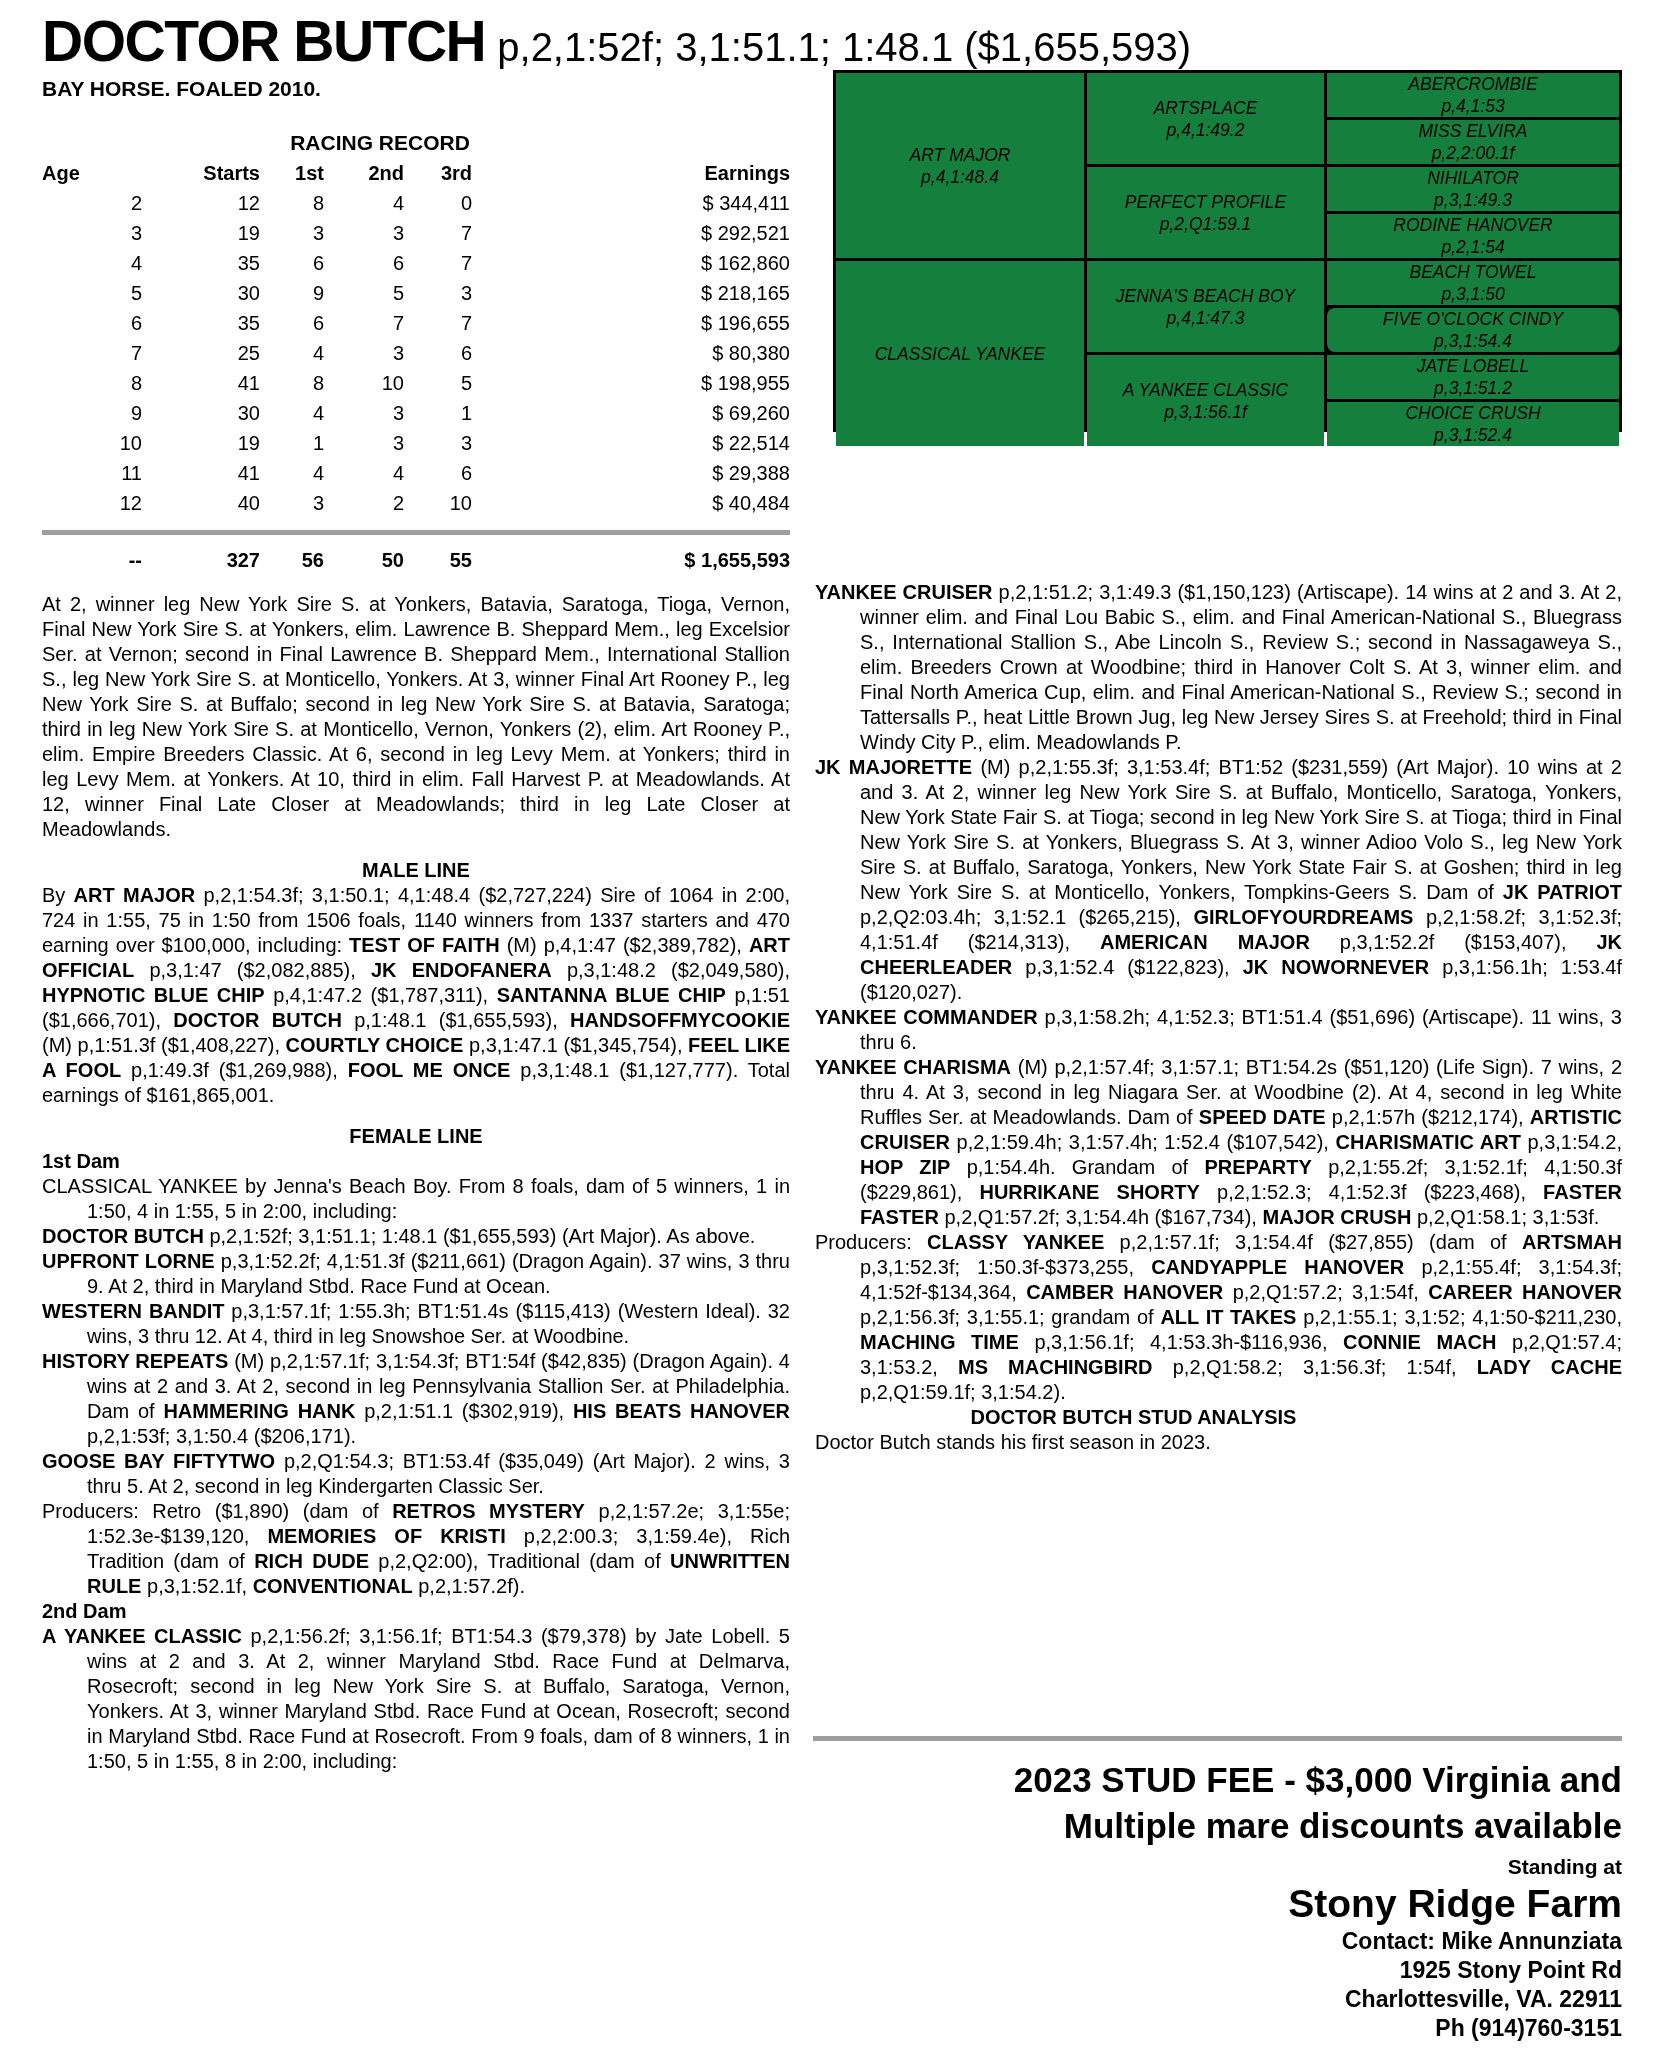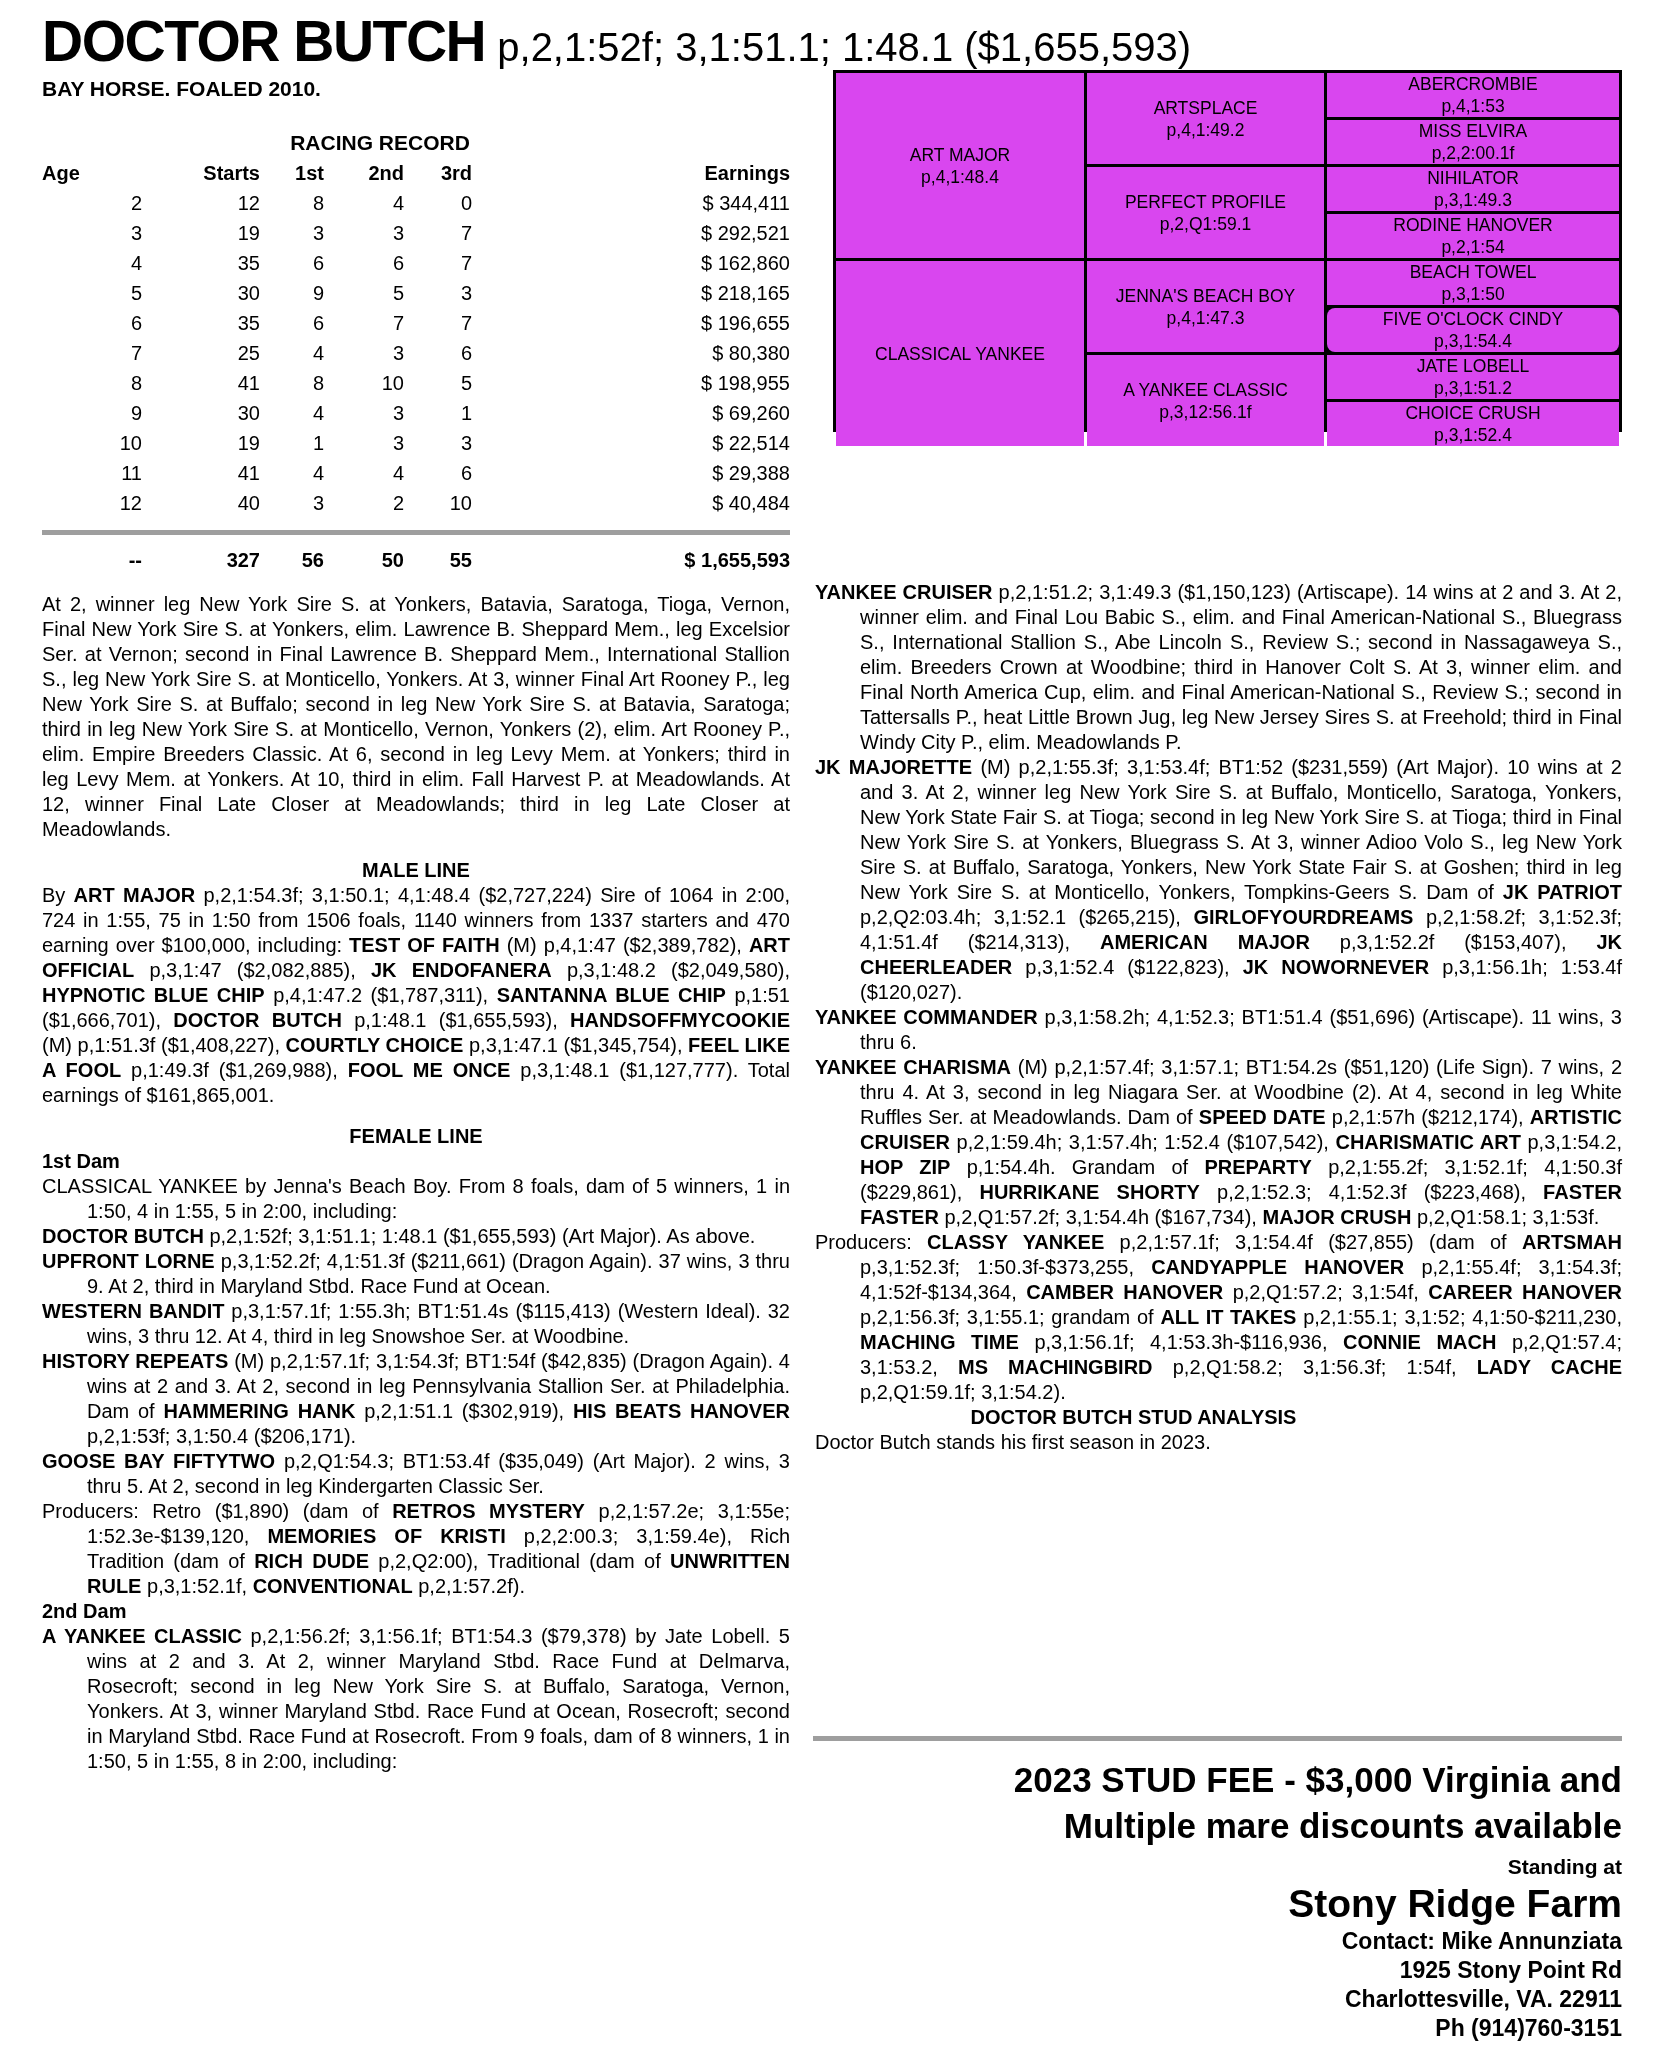--- a/index.html
+++ b/index.html
@@ -23,21 +23,21 @@
   .rr-left { text-align:left; }
   .rr-rule { height:5px; background:#9e9e9e; margin:12px 0 10px 0; }
   .rr-totals .rr-cell { font-weight:bold; }
 
   
   .pedigree {
     position:absolute; left:833px; top:70px; width:789px; height:362px;
     display:grid; grid-template-columns:248px 237px 1fr; grid-template-rows:repeat(8,1fr);
     gap:3px; background:#000; border:3px solid #000; box-sizing:border-box;
   }
-  .ped-cell { background:#d946ef; display:flex; flex-direction:column; align-items:center; justify-content:center; font-size:17.5px; line-height:22px; text-align:center; padding:0 3px; }
+  .ped-cell { background:#15803d; display:flex; flex-direction:column; align-items:center; justify-content:center; font-size:17.5px; line-height:22px; text-align:center; padding:0 3px;font-style:italic; }
 
   
   .col-left  { position:absolute; left:42px;  top:592px; width:748px; font-size:20px; line-height:25px; }
   .col-right { position:absolute; left:815px; top:580px; width:807px; font-size:20px; line-height:25px; }
   .just { text-align:justify; }
   .hang { padding-left:45px; text-indent:-45px; }
   .section-heading { text-align:center; font-weight:bold; margin-top:16px; }
   .dam-heading { font-weight:bold; }
   .analysis-heading { text-align:center; font-weight:bold; padding-right:170px; }
 
@@ -162,21 +162,21 @@
       <div class="ped-cell" style="grid-area: 3 / 2 / span 2;">
         <div>PERFECT PROFILE</div>
         <div>p,2,Q1:59.1</div>
       </div>
       <div class="ped-cell" style="grid-area: 5 / 2 / span 2;">
         <div>JENNA'S BEACH BOY</div>
         <div>p,4,1:47.3</div>
       </div>
       <div class="ped-cell" style="grid-area: 7 / 2 / span 2;">
         <div>A YANKEE CLASSIC</div>
-        <div>p,3,12:56.1f</div>
+        <div>p,3,1:56.1f</div>
       </div>
       <div class="ped-cell" style="grid-area: 1 / 3 / span 1;">
         <div>ABERCROMBIE</div>
         <div>p,4,1:53</div>
       </div>
       <div class="ped-cell" style="grid-area: 2 / 3 / span 1;">
         <div>MISS ELVIRA</div>
         <div>p,2,2:00.1f</div>
       </div>
       <div class="ped-cell" style="grid-area: 3 / 3 / span 1;">

